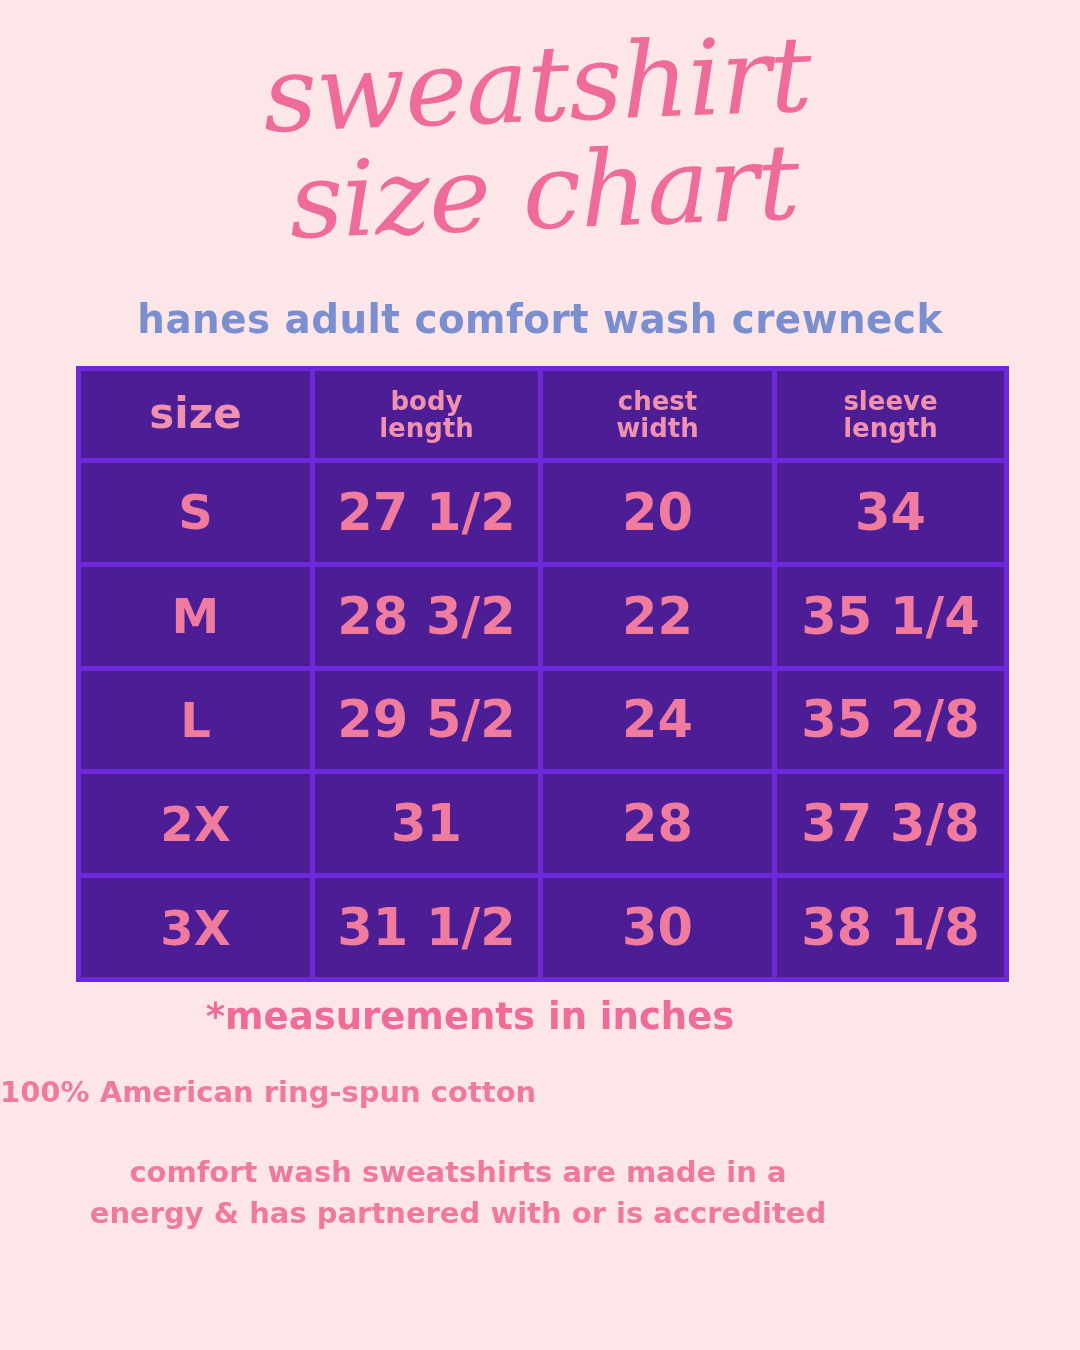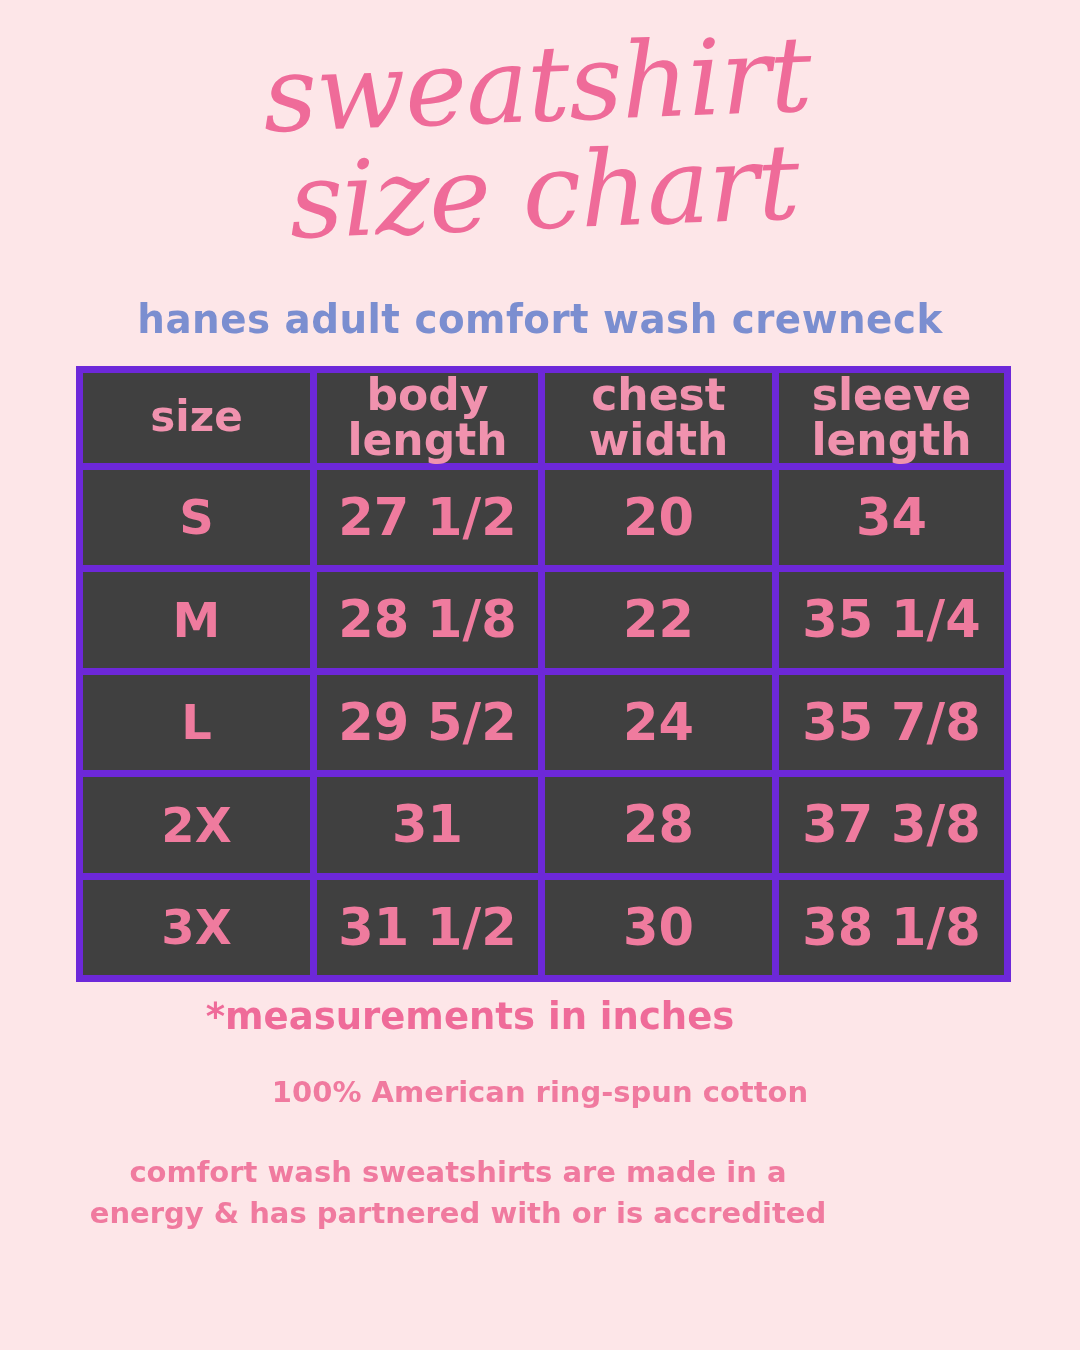--- a/index.html
+++ b/index.html
@@ -63,22 +63,22 @@
     position: absolute;
     left: 76px;
     top: 366px;
     width: 928px;
     height: 616px;
     border-collapse: collapse;
     table-layout: fixed;
     box-sizing: border-box;
   }
   #size-table td, #size-table th {
-    border: 7px solid #6d28d9;
-    background: #404040;
+    border: 5px solid #6d28d9;
+    background: #4c1d95;
     text-align: center;
     vertical-align: middle;
     padding: 0;
     box-sizing: border-box;
   }
   col.c-size    { width: 234px; }
   col.c-body    { width: 228px; }
   col.c-chest   { width: 234px; }
   col.c-sleeve  { width: 232px; }
 
@@ -86,21 +86,21 @@
     height: 92px;
     font-family: "DejaVu Sans", sans-serif;
     font-weight: 700;
     color: #f092ae;
     line-height: 1.02;
   }
   th.head-size {
     font-size: 42px;
   }
   th.head-wrap {
-    font-size: 44px;
+    font-size: 26px;
   }
   th.head-wrap .hw-line { display: block; }
 
   tbody td {
     height: 88px;
     font-family: "DejaVu Sans", sans-serif;
     font-weight: 700;
     color: #ef7b9e;
   }
   td.cell-size {
@@ -123,21 +123,21 @@
     font-weight: 700;
     font-size: 37px;
     color: #ef6b99;
     letter-spacing: 0px;
   }
   #note-cotton {
     position: absolute;
     top: 1075px;
     left: 0;
     width: 1080px;
-    text-align: center;
+    text-align: left;
     font-family: "DejaVu Sans", sans-serif;
     font-weight: 700;
     font-size: 29px;
     color: #f07a9f;
   }
   #note-ethics {
     position: absolute;
     top: 1152px;
     left: 0;
     width: 916px;
@@ -186,29 +186,29 @@
   </thead>
   <tbody>
     <tr>
       <td class="cell-size">S</td>
       <td class="cell-val">27 1/2</td>
       <td class="cell-val">20</td>
       <td class="cell-val">34</td>
     </tr>
     <tr>
       <td class="cell-size">M</td>
-      <td class="cell-val">28 1/8</td>
+      <td class="cell-val">28 3/2</td>
       <td class="cell-val">22</td>
       <td class="cell-val">35 1/4</td>
     </tr>
     <tr>
       <td class="cell-size">L</td>
       <td class="cell-val">29 5/2</td>
       <td class="cell-val">24</td>
-      <td class="cell-val">35 7/8</td>
+      <td class="cell-val">35 2/8</td>
     </tr>
     <tr>
       <td class="cell-size">2X</td>
       <td class="cell-val">31</td>
       <td class="cell-val">28</td>
       <td class="cell-val">37 3/8</td>
     </tr>
     <tr>
       <td class="cell-size">3X</td>
       <td class="cell-val">31 1/2</td>

